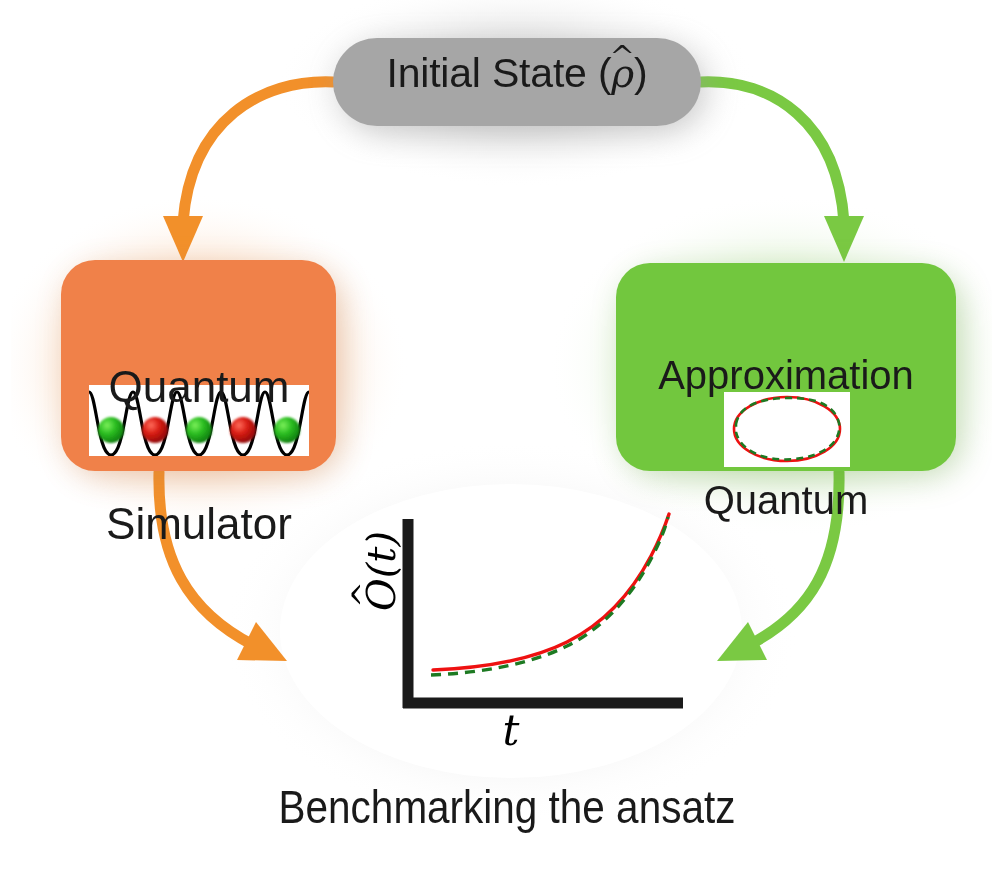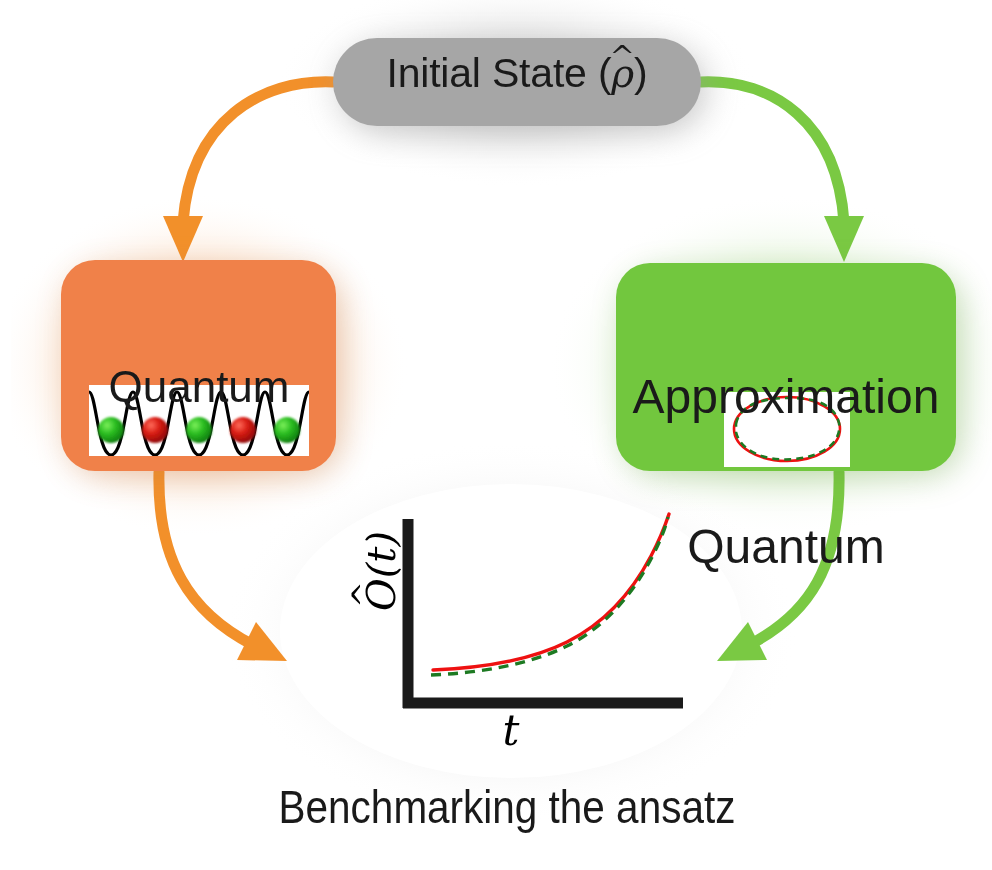--- a/index.html
+++ b/index.html
@@ -60,21 +60,21 @@
   #quantum-sim-label {
     left: 52px;
     top: 272px;
     width: 272px;
     font-size: 44px;
   }
   #approx-ansatz-label {
     left: 604px;
     top: 272px;
     width: 342px;
-    font-size: 48px;
+    font-size: 40px;
   }
   #caption-label {
     left: 0px;
     top: 784px;
     width: 992px;
     font-size: 46px;
     font-family: "Liberation Sans Narrow", "Liberation Sans", sans-serif;
     transform: scaleX(0.88);
     transform-origin: 50% 50%;
   }
@@ -256,20 +256,21 @@
       <path d="M 420,675 C 470,673 520,664 556,646
                C 592,628 620,597 640,559
                C 650,540 655,526 657,517" fill="none" stroke="#1d7a22" stroke-width="3.4" stroke-dasharray="10 7" stroke-linecap="butt"></path>
     </g>
   </svg>
 
   <div class="txt" id="initial-state-label"><span>Initial State (</span><span class="rho-wrap"><span class="hat">^</span><span>ρ</span></span><span>)</span></div>
 
   <div class="txt" id="quantum-sim-label">
     <div>Quantum</div>
+    <div>Simulator</div>
   </div>
 
   <div class="txt" id="approx-ansatz-label">
     <div>Approximation</div>
     <div>Quantum</div>
   </div>
 
   <div class="axis-label" id="ylabel-o-of-t"><span class="ohat"><span class="hat">^</span><span>O</span></span><span>(t)</span></div>
 
   <div class="axis-label" id="xlabel-t">t</div>

